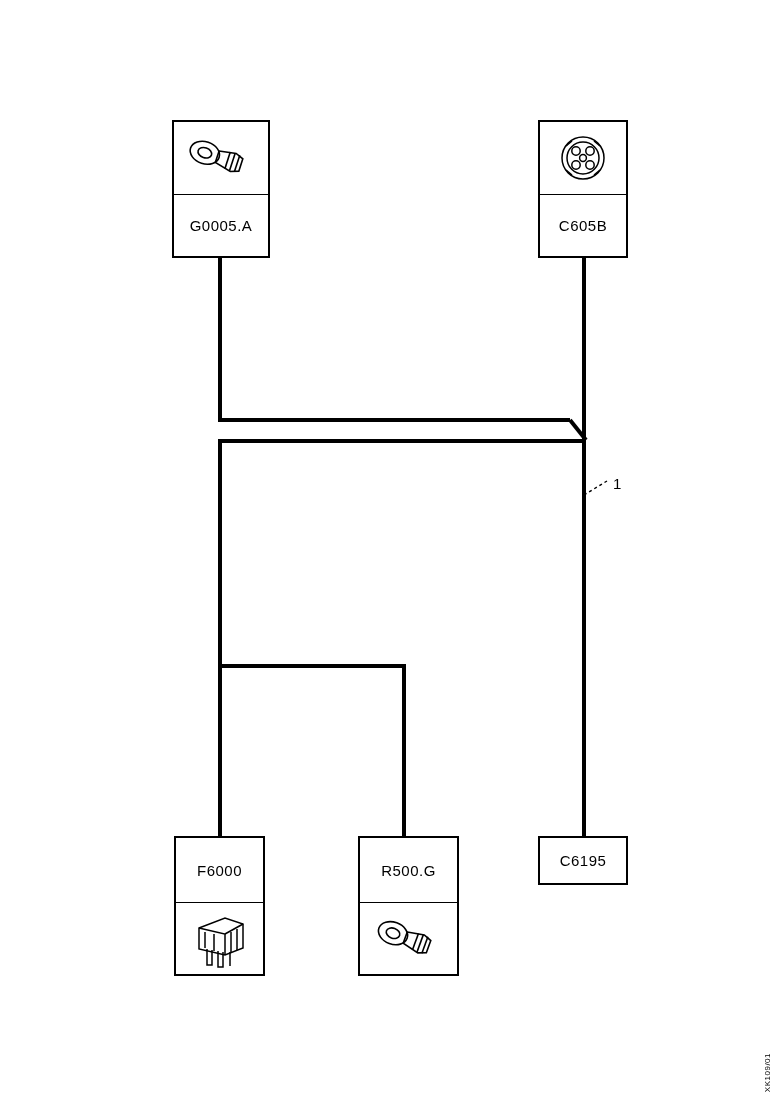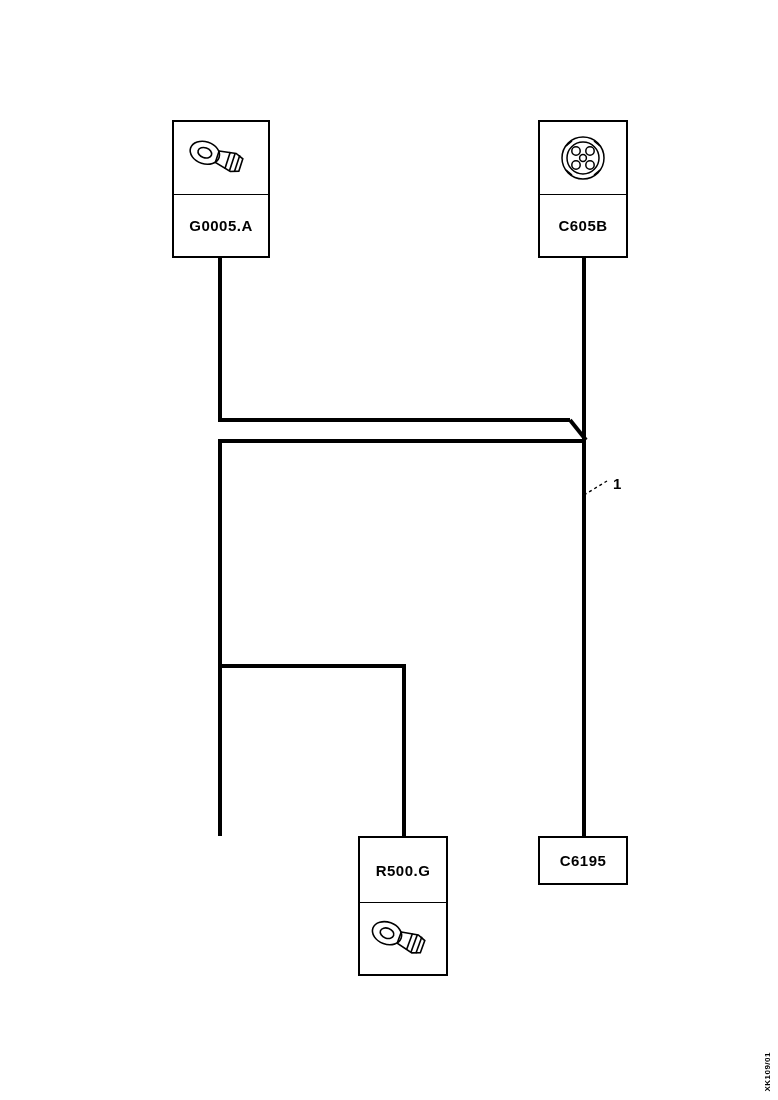--- a/index.html
+++ b/index.html
@@ -11,21 +11,20 @@
     width: 778px;
     height: 1100px;
     position: relative;
     overflow: hidden;
     font-family: "Liberation Sans", sans-serif;
     color: #000000;
   }
   #diagram-root {
     position: absolute;
     inset: 0;
-    font-weight: bold;
   }
   svg.wiring {
     position: absolute;
     left: 0;
     top: 0;
     width: 778px;
     height: 1100px;
   }
   .node-box {
     position: absolute;
@@ -141,22 +140,45 @@
             <path d="M48 40 L42 45"></path>
           </g>
         </svg>
       </span>
     </div>
     <div class="node-cell">
       <span class="node-label">C605B</span>
     </div>
   </div>
 
-
-  <div class="node-box" style="left:358px; top:836px; width:90px; height:140px;">
+  <div class="node-box" style="left:174px; top:836px; width:91px; height:140px;">
+    <div class="node-cell divider-below" style="height:64px; flex:none;">
+      <span class="node-label">F6000</span>
+    </div>
+    <div class="node-cell">
+      <span class="icon-wrap">
+        <svg width="66" height="62" viewBox="0 0 66 62">
+          <g fill="none" stroke="#000000" stroke-width="1.5">
+            <path d="M12 20 L38 10 L56 16 L56 40 L38 47 L12 41 Z"></path>
+            <path d="M12 20 L38 26 L38 47"></path>
+            <path d="M38 26 L56 16"></path>
+            <path d="M18 24 L18 40"></path>
+            <path d="M27 26 L27 43"></path>
+            <path d="M44 24 L44 44"></path>
+            <path d="M50 21 L50 42"></path>
+            <path d="M20 41 L20 57 L25 57 L25 42"></path>
+            <path d="M31 43 L31 59 L36 59 L36 44"></path>
+            <path d="M43 44 L43 58"></path>
+          </g>
+        </svg>
+      </span>
+    </div>
+  </div>
+
+  <div class="node-box" style="left:358px; top:836px; width:101px; height:140px;">
     <div class="node-cell divider-below" style="height:64px; flex:none;">
       <span class="node-label">R500.G</span>
     </div>
     <div class="node-cell">
       <span class="icon-wrap">
         <svg width="74" height="44" viewBox="0 0 74 44">
           <g transform="rotate(20 37 22)" fill="none" stroke="#000000" stroke-width="1.6">
             <ellipse cx="20" cy="22" rx="15" ry="11"></ellipse>
             <ellipse cx="20" cy="22" rx="7" ry="5"></ellipse>
             <path d="M33 16 L50 13 L58 16 L58 29 L50 32 L33 28 Z"></path>

